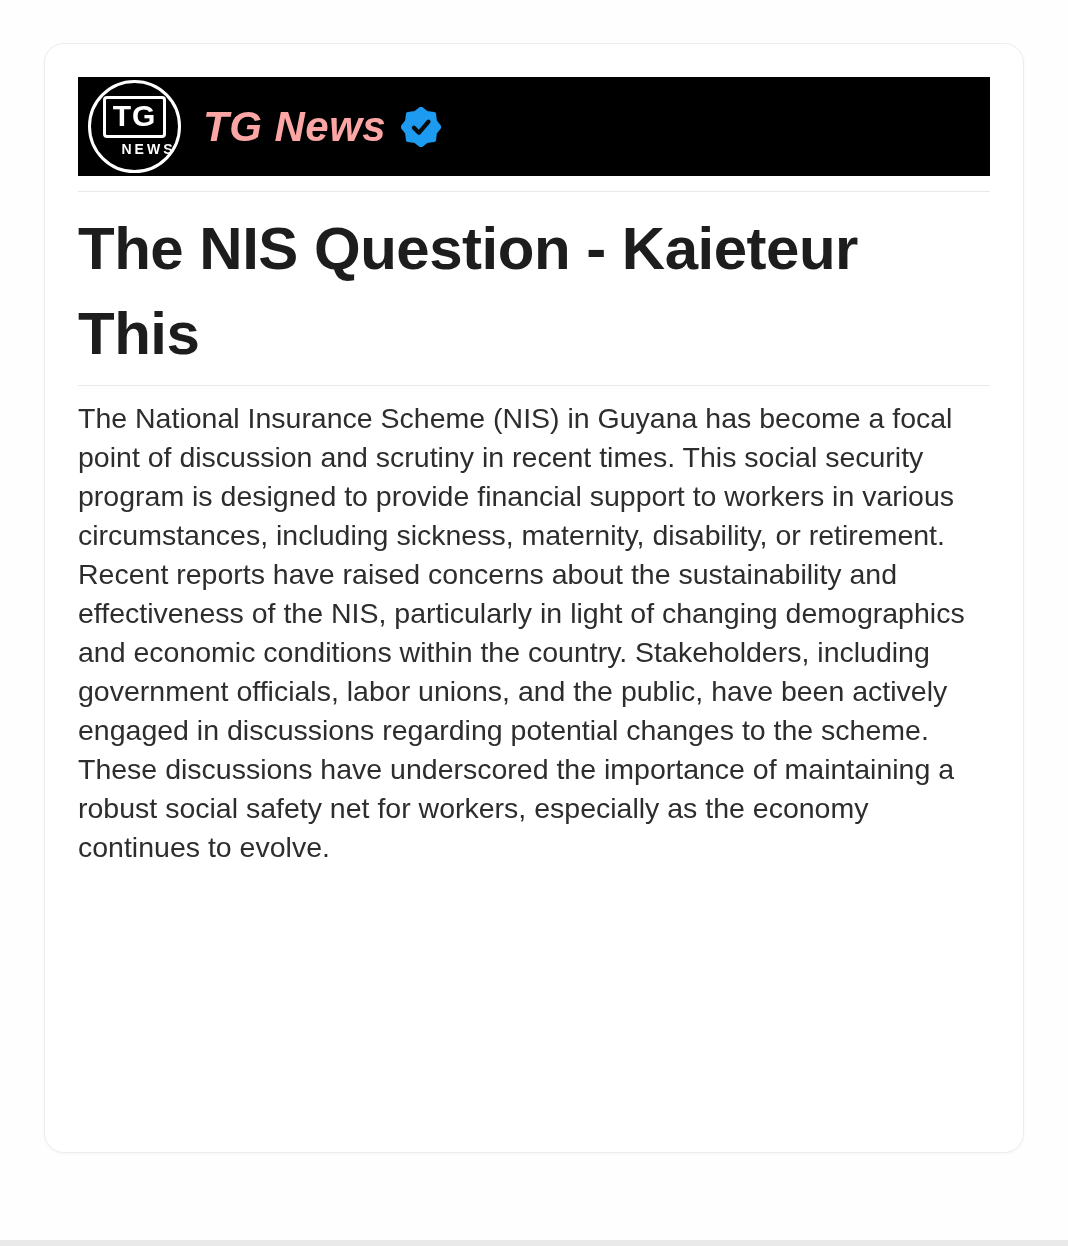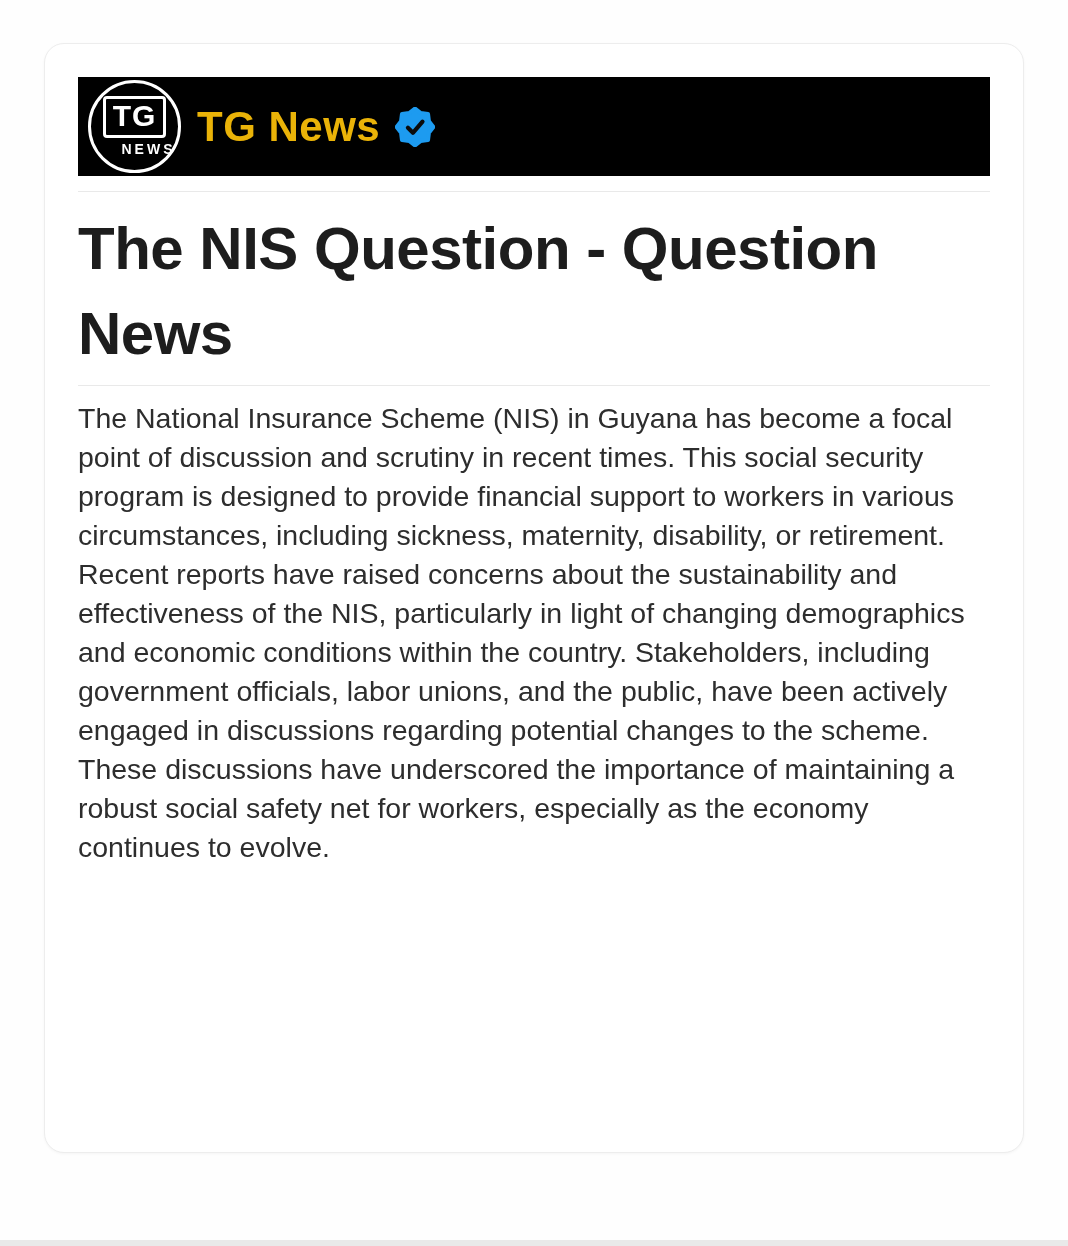--- a/index.html
+++ b/index.html
@@ -55,25 +55,26 @@
   }
   .logo-news {
     color: #ffffff;
     font-size: 14px;
     font-weight: bold;
     letter-spacing: 3px;
     margin-top: 3px;
     padding-left: 28px;
   }
   .brand-name {
-    color: #eab308;
+    color: #fca5a5;
     font-size: 42px;
     font-weight: bold;
-    margin-left: 16px;
+    margin-left: 22px;
     letter-spacing: 0.5px;
+    font-style: italic;
   }
   .verified-wrap {
     margin-left: 15px;
     display: flex;
     align-items: center;
   }
   .badge-seal { stroke: #1d9bf0; stroke-width: 5; stroke-linejoin: round; }
   .badge-check { fill: none; stroke: #0b0b0b; stroke-width: 5; stroke-linecap: round; stroke-linejoin: round; }
   .divider {
     height: 1px;
@@ -127,21 +128,21 @@
       <span class="verified-wrap">
         <svg width="40" height="40" viewBox="0 0 48 48" aria-hidden="true">
           <polygon class="badge-seal" points="46,24 40.63,30.89 39.56,39.56 30.89,40.63 24,46 17.11,40.63 8.44,39.56 7.37,30.89 2,24 7.37,17.11 8.44,8.44 17.11,7.37 24,2 30.89,7.37 39.56,8.44 40.63,17.11" fill="#1d9bf0" stroke="#1d9bf0"></polygon>
           <path class="badge-check" d="M15.5,25 L21.5,31 L33,17.5"></path>
         </svg>
       </span>
     </div>
 
     <div class="divider divider-top"></div>
 
-    <h1 class="article-title">The NIS Question - Question News</h1>
+    <h1 class="article-title">The NIS Question - Kaieteur This</h1>
 
     <div class="divider"></div>
 
     <p class="article-body">The National Insurance Scheme (NIS) in Guyana has become a focal point of discussion and scrutiny in recent times. This social security program is designed to provide financial support to workers in various circumstances, including sickness, maternity, disability, or retirement. Recent reports have raised concerns about the sustainability and effectiveness of the NIS, particularly in light of changing demographics and economic conditions within the country. Stakeholders, including government officials, labor unions, and the public, have been actively engaged in discussions regarding potential changes to the scheme. These discussions have underscored the importance of maintaining a robust social safety net for workers, especially as the economy continues to evolve.</p>
 
   </div>
 
 
   <div class="bottom-strip"></div>
 

